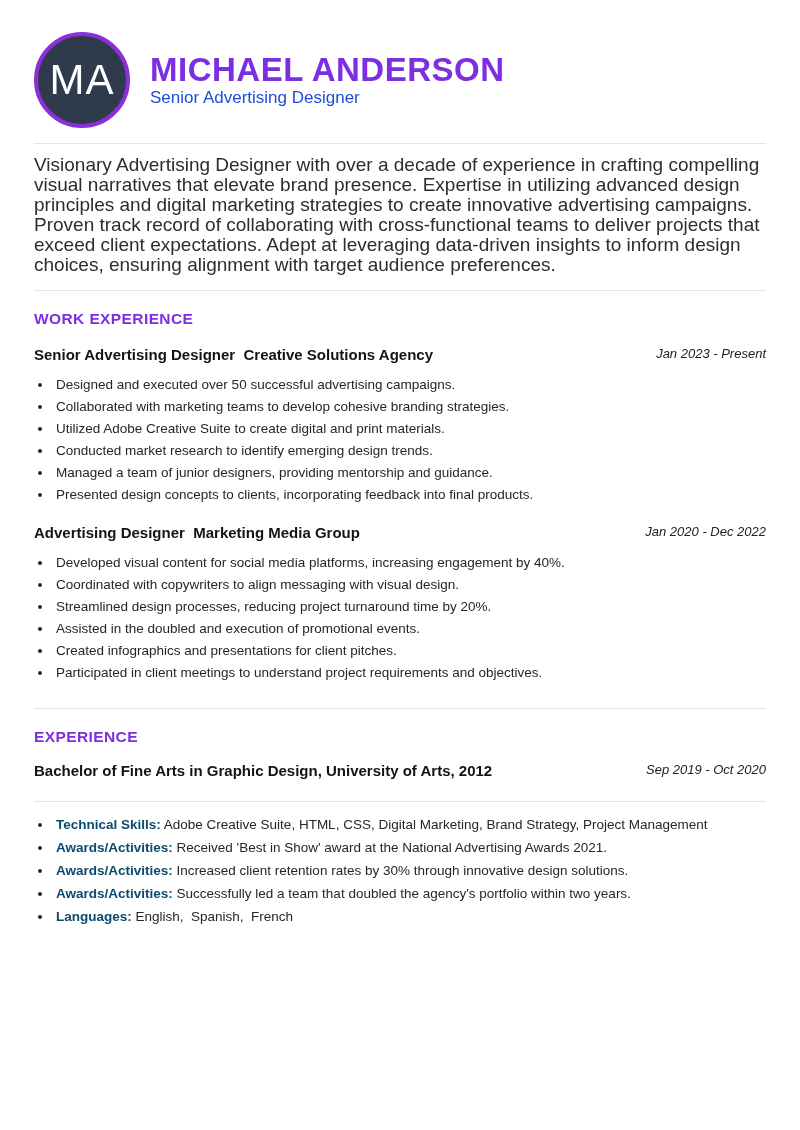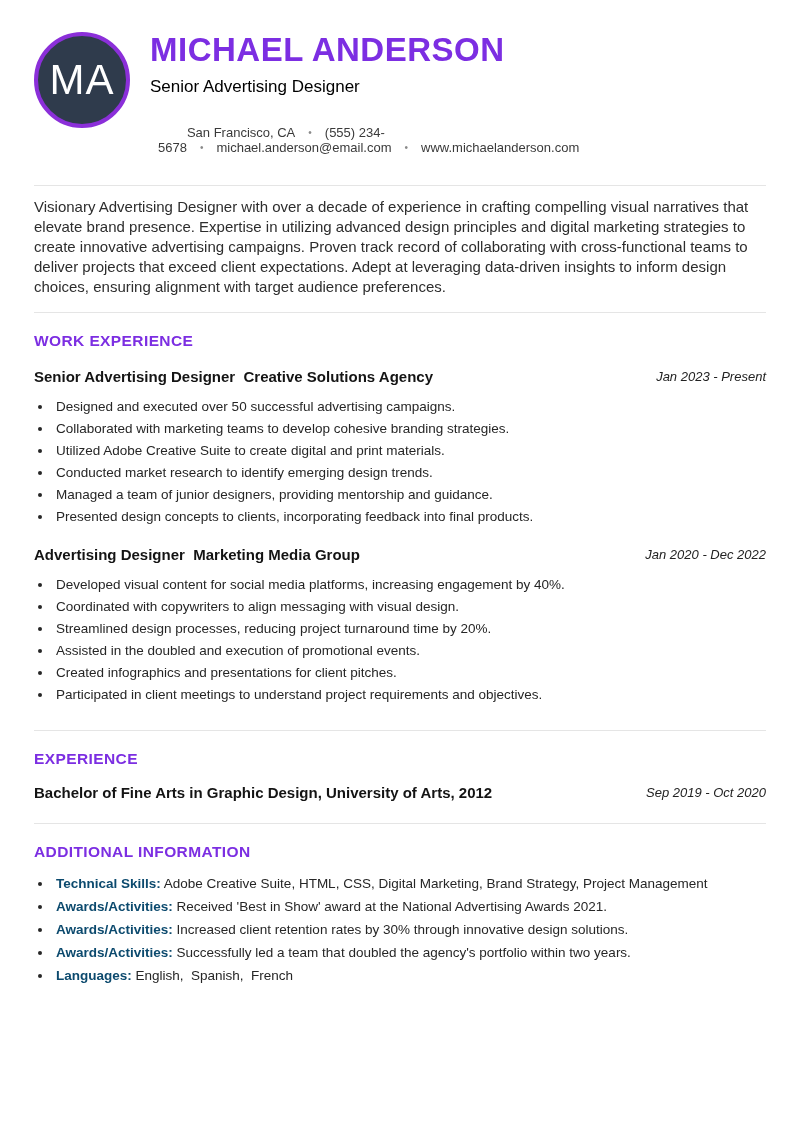--- a/index.html
+++ b/index.html
@@ -5,59 +5,59 @@
   * { margin: 0; padding: 0; box-sizing: border-box; }
   html, body { background: #ffffff; }
   body {
     width: 800px; height: 1130px; overflow: hidden;
     font-family: "Liberation Sans", sans-serif;
     color: #2b2b2b;
   }
   .page { padding: 30px 34px 0 34px; }
 
   
-  .header { display: flex; align-items: flex-start; }
+  .header { display: flex; align-items: center; }
   .avatar {
     width: 96px; height: 96px; border-radius: 50%;
     background: #2f3b4c; border: 4px solid #8b2fd9;
     display: flex; align-items: center; justify-content: center;
     flex: 0 0 auto; margin-top: 2px;
   }
   .avatar-initials {
     color: #ffffff; font-size: 42px; font-weight: 500; letter-spacing: 1px;
   }
   .header-info { margin-left: 20px; padding-top: 2px; }
   .name {
     color: #7c2ee2; font-size: 33px; font-weight: 800;
     letter-spacing: 0.5px; line-height: 1.1;
   }
   .job-title {
-    margin-top: 9px; font-size: 17px; font-weight: 500; color: #000000;
+    font-size: 17px; font-weight: 500; color: #1d4ed8;
   }
   .contact-row {
     margin-top: 13px; margin-left: 8px;
     font-size: 13px; color: #3a3a3a; white-space: pre-wrap;
   }
   .contact-row .dot { color: #8a8a8a; font-size: 10px; margin: 0 13px; vertical-align: 1px; }
 
   
   .divider { border: none; border-top: 1px solid #e5e5e5; margin-top: 15px; }
   .section-heading {
     color: #7c2ee2; font-size: 15.5px; font-weight: 700;
     letter-spacing: 0.4px; margin-top: 19px;
   }
 
   
   .summary-text {
-    margin-top: 11px; font-size: 15px; line-height: 20px; color: #2d2d2d;
+    margin-top: 11px; font-size: 19px; line-height: 20px; color: #2d2d2d;
   }
 
   
   .job { margin-top: 18px; }
-  .job-header, .edu-row { display: flex; justify-content: space-between; align-items: center; }
+  .job-header, .edu-row { display: flex; justify-content: space-between; align-items: flex-start; }
   .job-name, .edu-degree {
     font-size: 15px; font-weight: 700; color: #141414; white-space: pre-wrap;
   }
   .job-dates, .edu-dates {
     font-size: 13px; font-style: italic; color: #222222; flex: 0 0 auto; margin-left: 16px;
   }
   ul.bullets { margin-top: 11px; padding-left: 19px; list-style: disc outside; }
   ul.bullets li {
     font-size: 13.5px; line-height: 22px; color: #262626; padding-left: 3px;
     white-space: pre-wrap;
@@ -77,23 +77,20 @@
 
 <div class="page">
 
   <header class="header">
     <div class="avatar">
       <span class="avatar-initials">MA</span>
     </div>
     <div class="header-info">
       <h1 class="name">MICHAEL ANDERSON</h1>
       <div class="job-title">Senior Advertising Designer</div>
-      <div class="contact-row">
-        <span>San Francisco, CA</span><span class="dot">•</span><span>(555) 234-5678</span><span class="dot">•</span><span>michael.anderson@email.com</span><span class="dot">•</span><span>www.michaelanderson.com</span>
-      </div>
     </div>
   </header>
 
   <hr class="divider">
 
   <section>
     <p class="summary-text">Visionary Advertising Designer with over a decade of experience in crafting compelling visual narratives that elevate brand presence. Expertise in utilizing advanced design principles and digital marketing strategies to create innovative advertising campaigns. Proven track record of collaborating with cross-functional teams to deliver projects that exceed client expectations. Adept at leveraging data-driven insights to inform design choices, ensuring alignment with target audience preferences.</p>
   </section>
 
   <hr class="divider">
@@ -138,21 +135,20 @@
     <h2 class="section-heading">EXPERIENCE</h2>
     <div class="edu-row">
       <div class="edu-degree">Bachelor of Fine Arts in Graphic Design, University of Arts, 2012</div>
       <div class="edu-dates">Sep 2019 - Oct 2020</div>
     </div>
   </section>
 
   <hr class="divider" style="margin-top:22px;">
 
   <section>
-    <h2 class="section-heading">ADDITIONAL INFORMATION</h2>
     <ul class="extras">
       <li><span class="label">Technical Skills:</span><span> Adobe Creative Suite, HTML, CSS, Digital Marketing, Brand Strategy, Project Management</span></li>
       <li><span class="label">Awards/Activities:</span><span> Received 'Best in Show' award at the National Advertising Awards 2021.</span></li>
       <li><span class="label">Awards/Activities:</span><span> Increased client retention rates by 30% through innovative design solutions.</span></li>
       <li><span class="label">Awards/Activities:</span><span> Successfully led a team that doubled the agency's portfolio within two years.</span></li>
       <li><span class="label">Languages:</span><span> English,  Spanish,  French</span></li>
     </ul>
   </section>
 
 </div>

